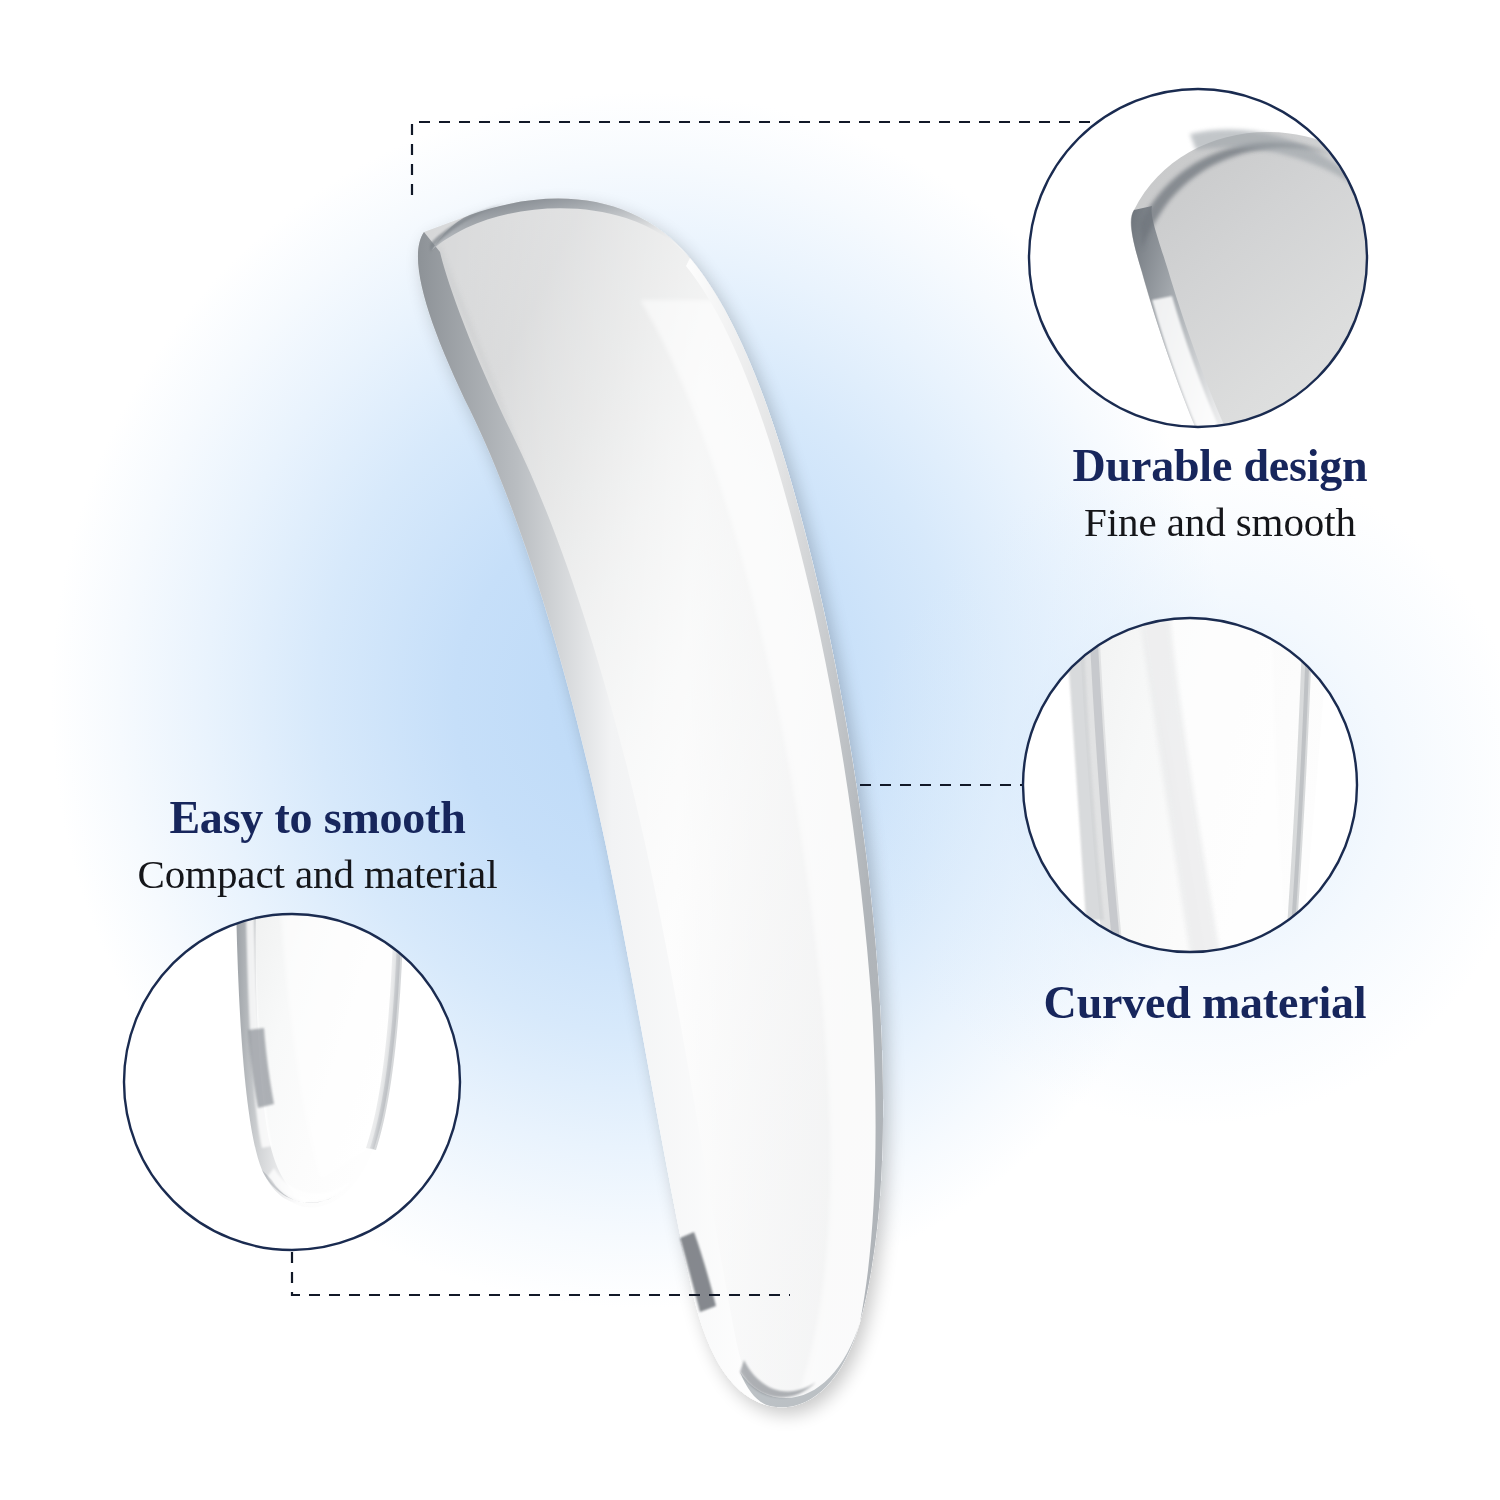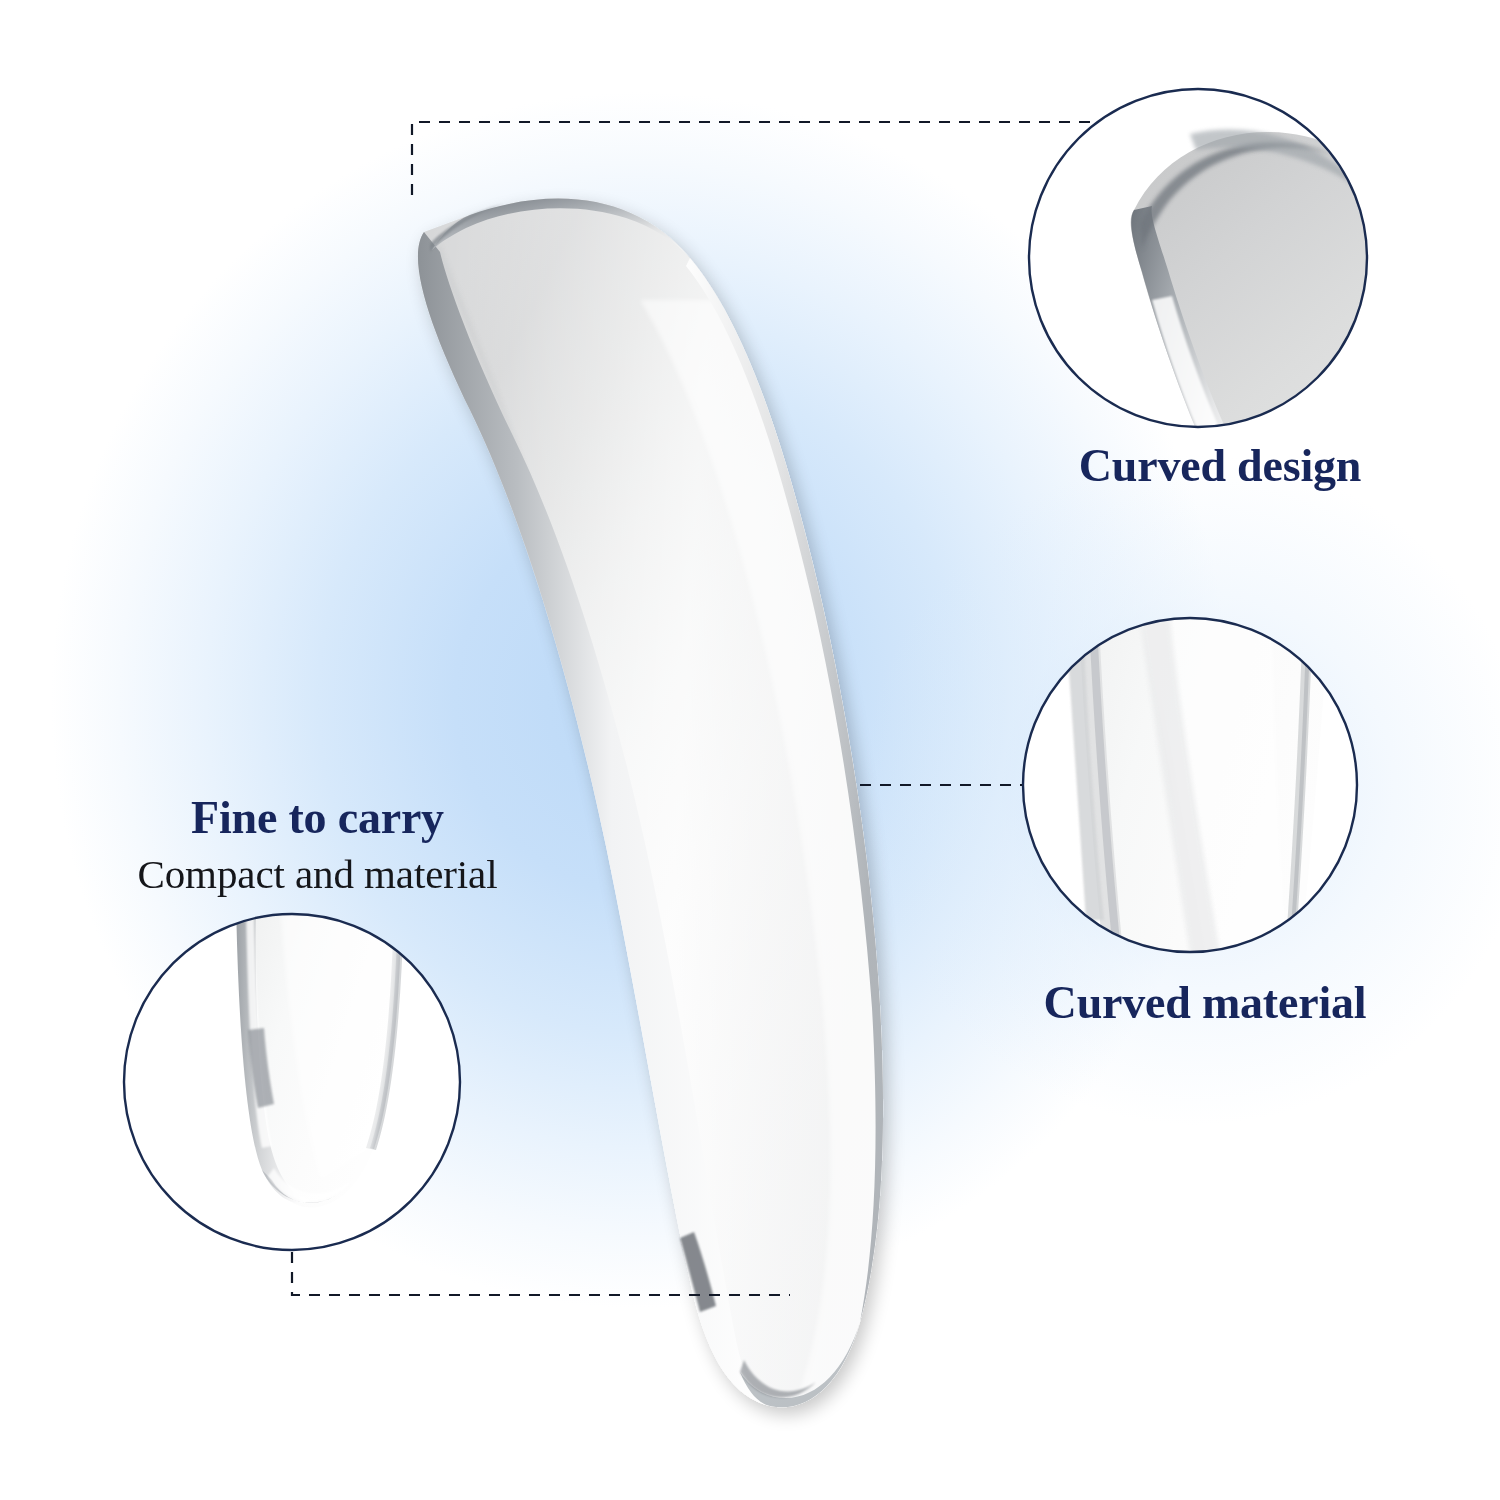--- a/index.html
+++ b/index.html
@@ -405,25 +405,26 @@
 
   <svg class="layer" viewBox="0 0 1500 1500" xmlns="http://www.w3.org/2000/svg">
     <g fill="none" stroke="#111827" stroke-width="2.2" stroke-dasharray="11 9" stroke-linecap="butt">
       <path d="M 412,195 L 412,122 L 1098,122"></path>
       <path d="M 860,785 L 1022,785"></path>
       <path d="M 292,1252 L 292,1295 L 790,1295"></path>
     </g>
   </svg>
 
   <div class="textblock" id="tb-curved">
-    <div class="tb-title">Curved design</div>
+    <div class="tb-title">Durable design</div>
+    <div class="tb-sub">Fine and smooth</div>
   </div>
 
   <div class="textblock" id="tb-durable">
     <div class="tb-title">Curved material</div>
   </div>
 
   <div class="textblock" id="tb-easy">
-    <div class="tb-title">Fine to carry</div>
+    <div class="tb-title">Easy to smooth</div>
     <div class="tb-sub">Compact and material</div>
   </div>
 
 </div>
 
 </body></html>

